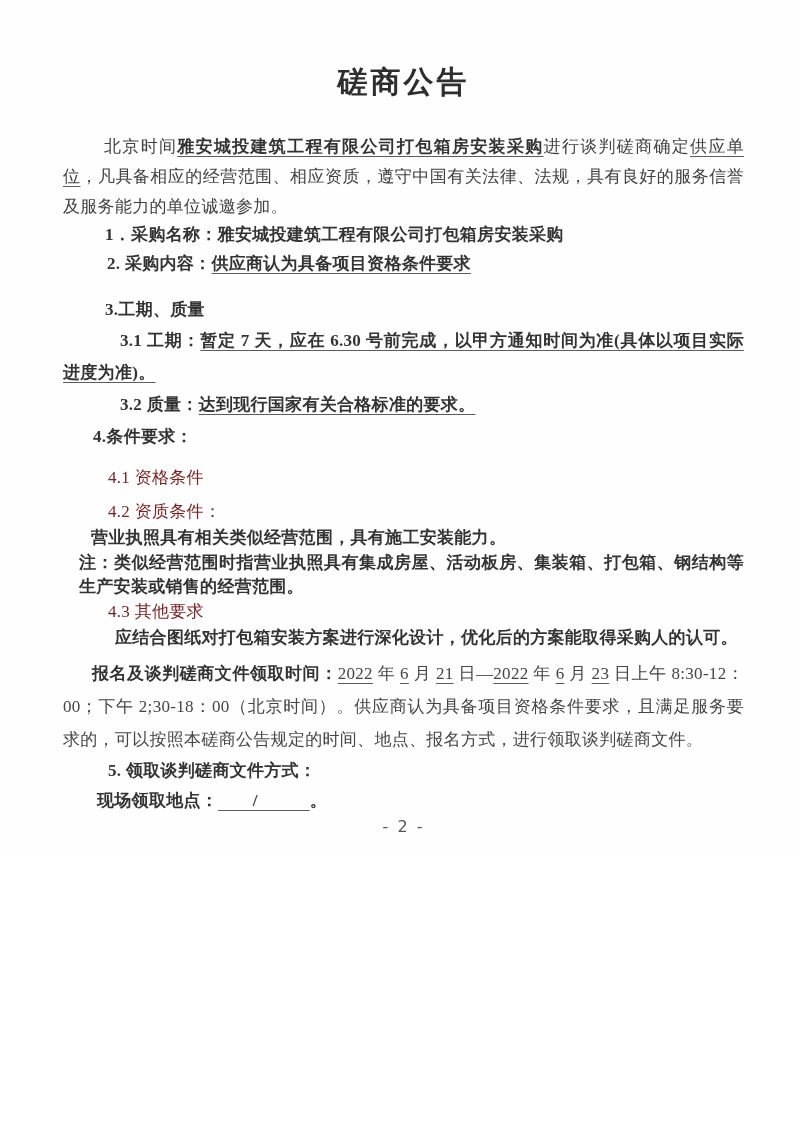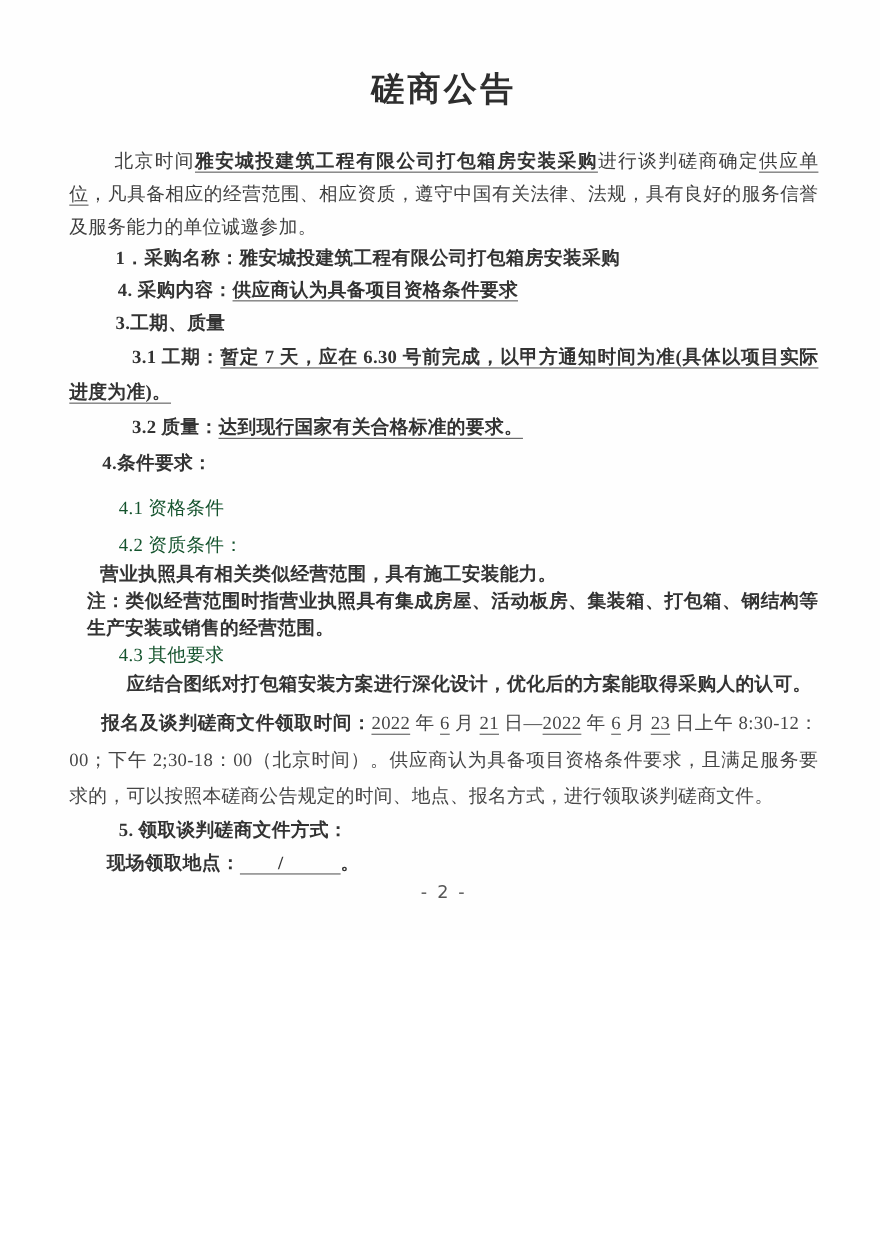--- a/index.html
+++ b/index.html
@@ -38,28 +38,28 @@
     text-underline-offset: 4px;
     text-decoration-thickness: 1.2px;
     text-decoration-color: #5c5c5c;
   }
   .pre { white-space: pre; }
 
   .intro { margin-top: 30px; line-height: 30px; text-indent: 41px; }
 
   .item1 { margin-top: 0; text-indent: 42px; }
   .item2 { margin-top: 3px; text-indent: 44px; }
-  .item3 { margin-top: 4px; text-indent: 42px; font-family: Liberation Serif, serif; }
+  .item3 { margin-top: 20px; text-indent: 42px; font-family: Liberation Serif, serif; }
 
   .duration { margin-top: 2px; line-height: 32px; text-indent: 57px; }
   .quality  { margin-top: 0; line-height: 32px; text-indent: 57px; }
 
   .item4 { margin-top: 0; line-height: 32px; text-indent: 30px; }
 
-  .sub-heading { color: #14532d; }
+  .sub-heading { color: #7f1d1d; }
   .qual-heading { margin-top: 12px; text-indent: 45px; }
 
   .conditions { margin-top: 6px; }
   .conditions p { line-height: 33px; text-indent: 50px; color: #474747; }
 
   .cred-heading { margin-top: 8px; text-indent: 45px; }
   .cred-req { margin-top: 0; text-indent: 28px; }
   .cred-note { margin-top: 0; line-height: 24px; text-indent: 0; margin-left: 16px; }
 
   .other-heading { margin-top: 0; text-indent: 45px; }
@@ -84,21 +84,21 @@
 
 <div class="page">
   <div class="content">
 
     <h1 class="doc-title">磋商公告</h1>
 
     <p class="intro"><span>北京时间</span><span class="b u">雅安城投建筑工程有限公司打包箱房安装采购</span><span>进行谈判磋商确定</span><span class="u">供应单位</span><span>，凡具备相应的经营范围、相应资质，遵守中国有关法律、法规，具有良好的服务信誉及服务能力的单位诚邀参加。</span></p>
 
     <p class="item1 b"><span>1．采购名称：</span><span>雅安城投建筑工程有限公司打包箱房安装采购</span></p>
 
-    <p class="item2 b"><span>4. 采购内容：</span><span class="u">供应商认为具备项目资格条件要求</span></p>
+    <p class="item2 b"><span>2. 采购内容：</span><span class="u">供应商认为具备项目资格条件要求</span></p>
 
     <p class="item3 b">3.工期、质量</p>
 
     <p class="duration b"><span>3.1 工期：</span><span class="u">暂定 7 天，应在 6.30 号前完成，以甲方通知时间为准(具体以项目实际进度为准)。</span></p>
 
     <p class="quality b"><span>3.2 质量：</span><span class="u">达到现行国家有关合格标准的要求。</span></p>
 
     <p class="item4 b">4.条件要求：</p>
 
     <p class="qual-heading sub-heading">4.1 资格条件</p>

